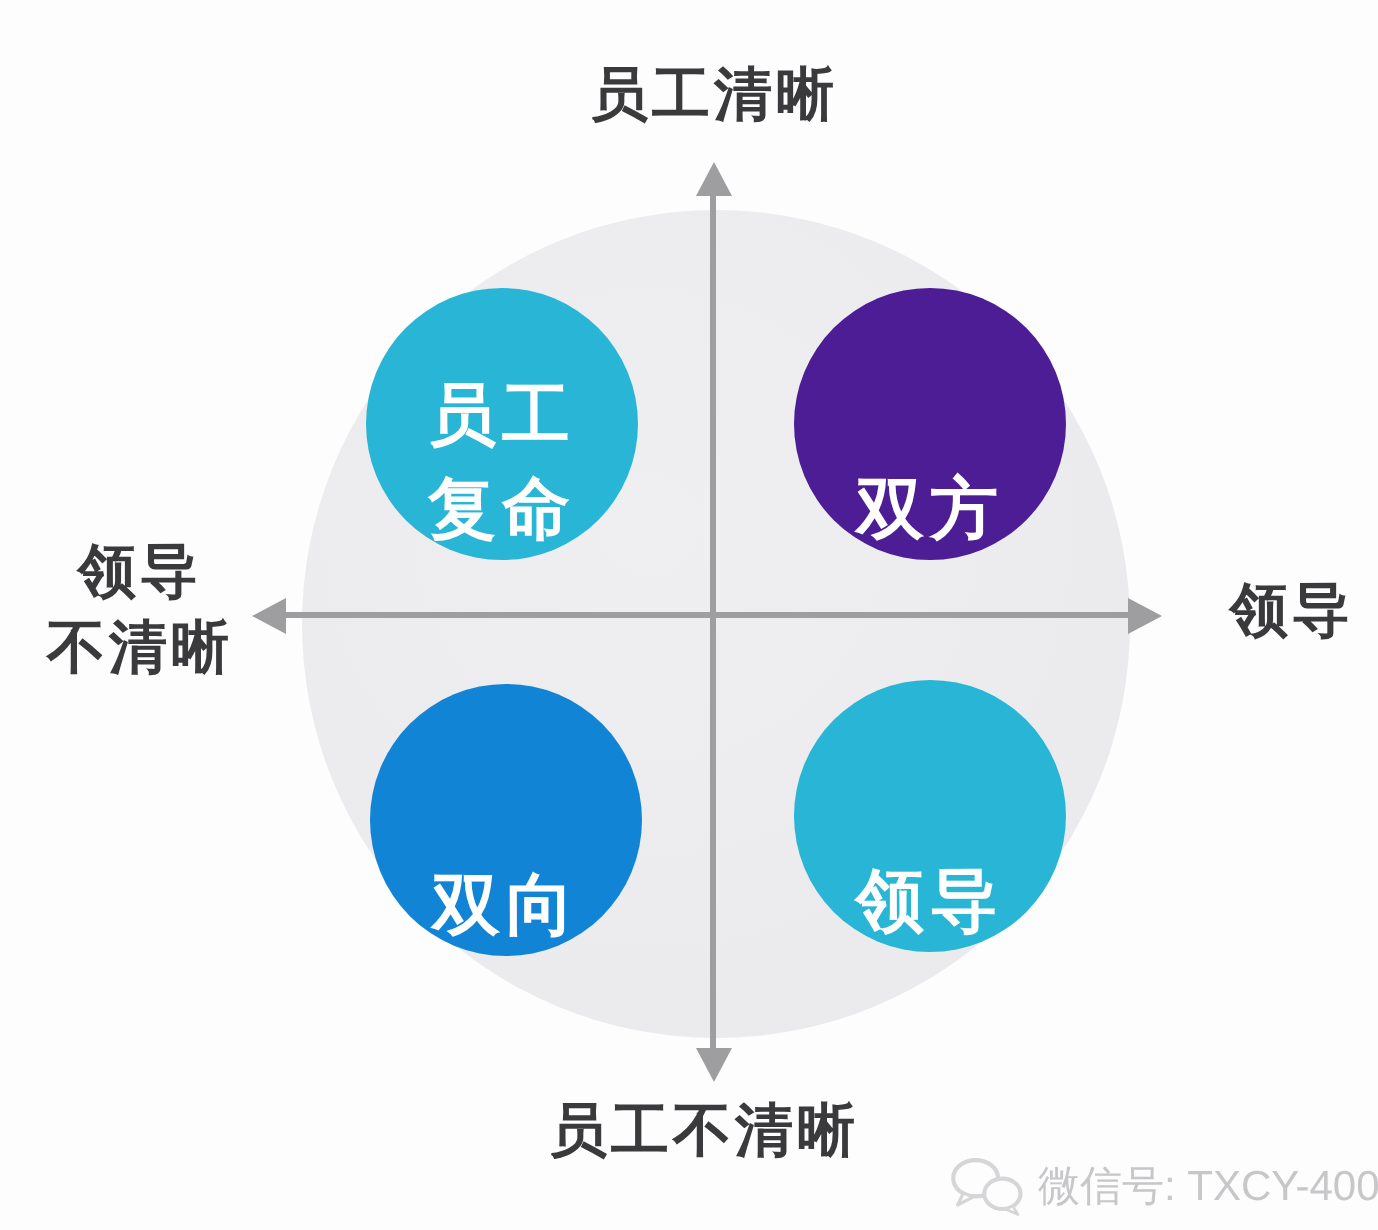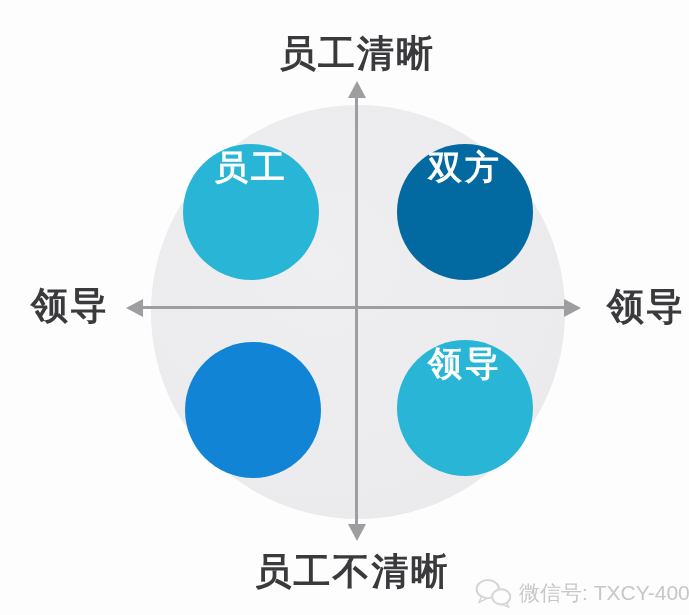--- a/index.html
+++ b/index.html
@@ -64,40 +64,40 @@
     left: 564px; top: 298.5px;
     border-top: 9px solid transparent;
     border-bottom: 9px solid transparent;
     border-left: 17px solid #9e9ea1;
   }
   
   .axis-label {
     position: absolute;
     color: #3a3a3c;
     font-weight: 700;
-    font-size: 37px;
+    font-size: 29px;
     letter-spacing: 2px;
     white-space: nowrap;
     text-align: center;
     line-height: 1.3;
   }
   .axis-label.top    { left: 357px; top: 30px;  transform: translateX(-50%); }
   .axis-label.bottom { left: 352px; top: 548px; transform: translateX(-50%); }
   .axis-label.left   { left: 70px;  top: 306px; transform: translate(-50%, -50%); }
   .axis-label.right  { left: 646px; top: 307px; transform: translate(-50%, -50%); }
   
   .q-circle {
     position: absolute;
     width: 136px;
     height: 136px;
     border-radius: 50%;
     display: flex;
     flex-direction: column;
     align-items: center;
-    justify-content: flex-start;
+    justify-content: flex-end;
     color: #ffffff;
     font-weight: 700;
     font-size: 34px;
     letter-spacing: 3px;
     line-height: 1.4;
     text-align: center;
   }
   .q-tl { left: 183px; top: 144px; }
   .q-tr { left: 397px; top: 144px; }
   .q-bl { left: 185px; top: 342px; }
@@ -129,35 +129,38 @@
   <div class="arrow arrow-down"></div>
   <div class="arrow arrow-left"></div>
   <div class="arrow arrow-right"></div>
 
   <div class="axis-label top">员工清晰</div>
 
   <div class="axis-label bottom">员工不清晰</div>
 
   <div class="axis-label left">
     <div>领导</div>
+    <div>不清晰</div>
   </div>
 
   <div class="axis-label right">
     <div>领导</div>
   </div>
 
   <div class="q-circle q-tl" style="background: rgb(41, 182, 214);">
     <div>员工</div>
+    <div>复命</div>
   </div>
 
-  <div class="q-circle q-tr" style="background: #0369a1;">
+  <div class="q-circle q-tr" style="background: #4c1d95;">
     <div>双方</div>
   </div>
 
   <div class="q-circle q-bl" style="background: rgb(18, 132, 214);">
+    <div>双向</div>
   </div>
 
   <div class="q-circle q-br" style="background: rgb(41, 182, 214);">
     <div>领导</div>
   </div>
 
   <div class="watermark">
     <svg width="38" height="32" viewBox="0 0 44 36" aria-hidden="true">
       <ellipse cx="16" cy="13.5" rx="13" ry="10.5" fill="#fdfdfe" stroke="#d6d6d8" stroke-width="2.4"></ellipse>
       <path d="M9 22 L5.5 29 L14.5 24.5 Z" fill="#fdfdfe" stroke="#d6d6d8" stroke-width="1.8" stroke-linejoin="round"></path>

